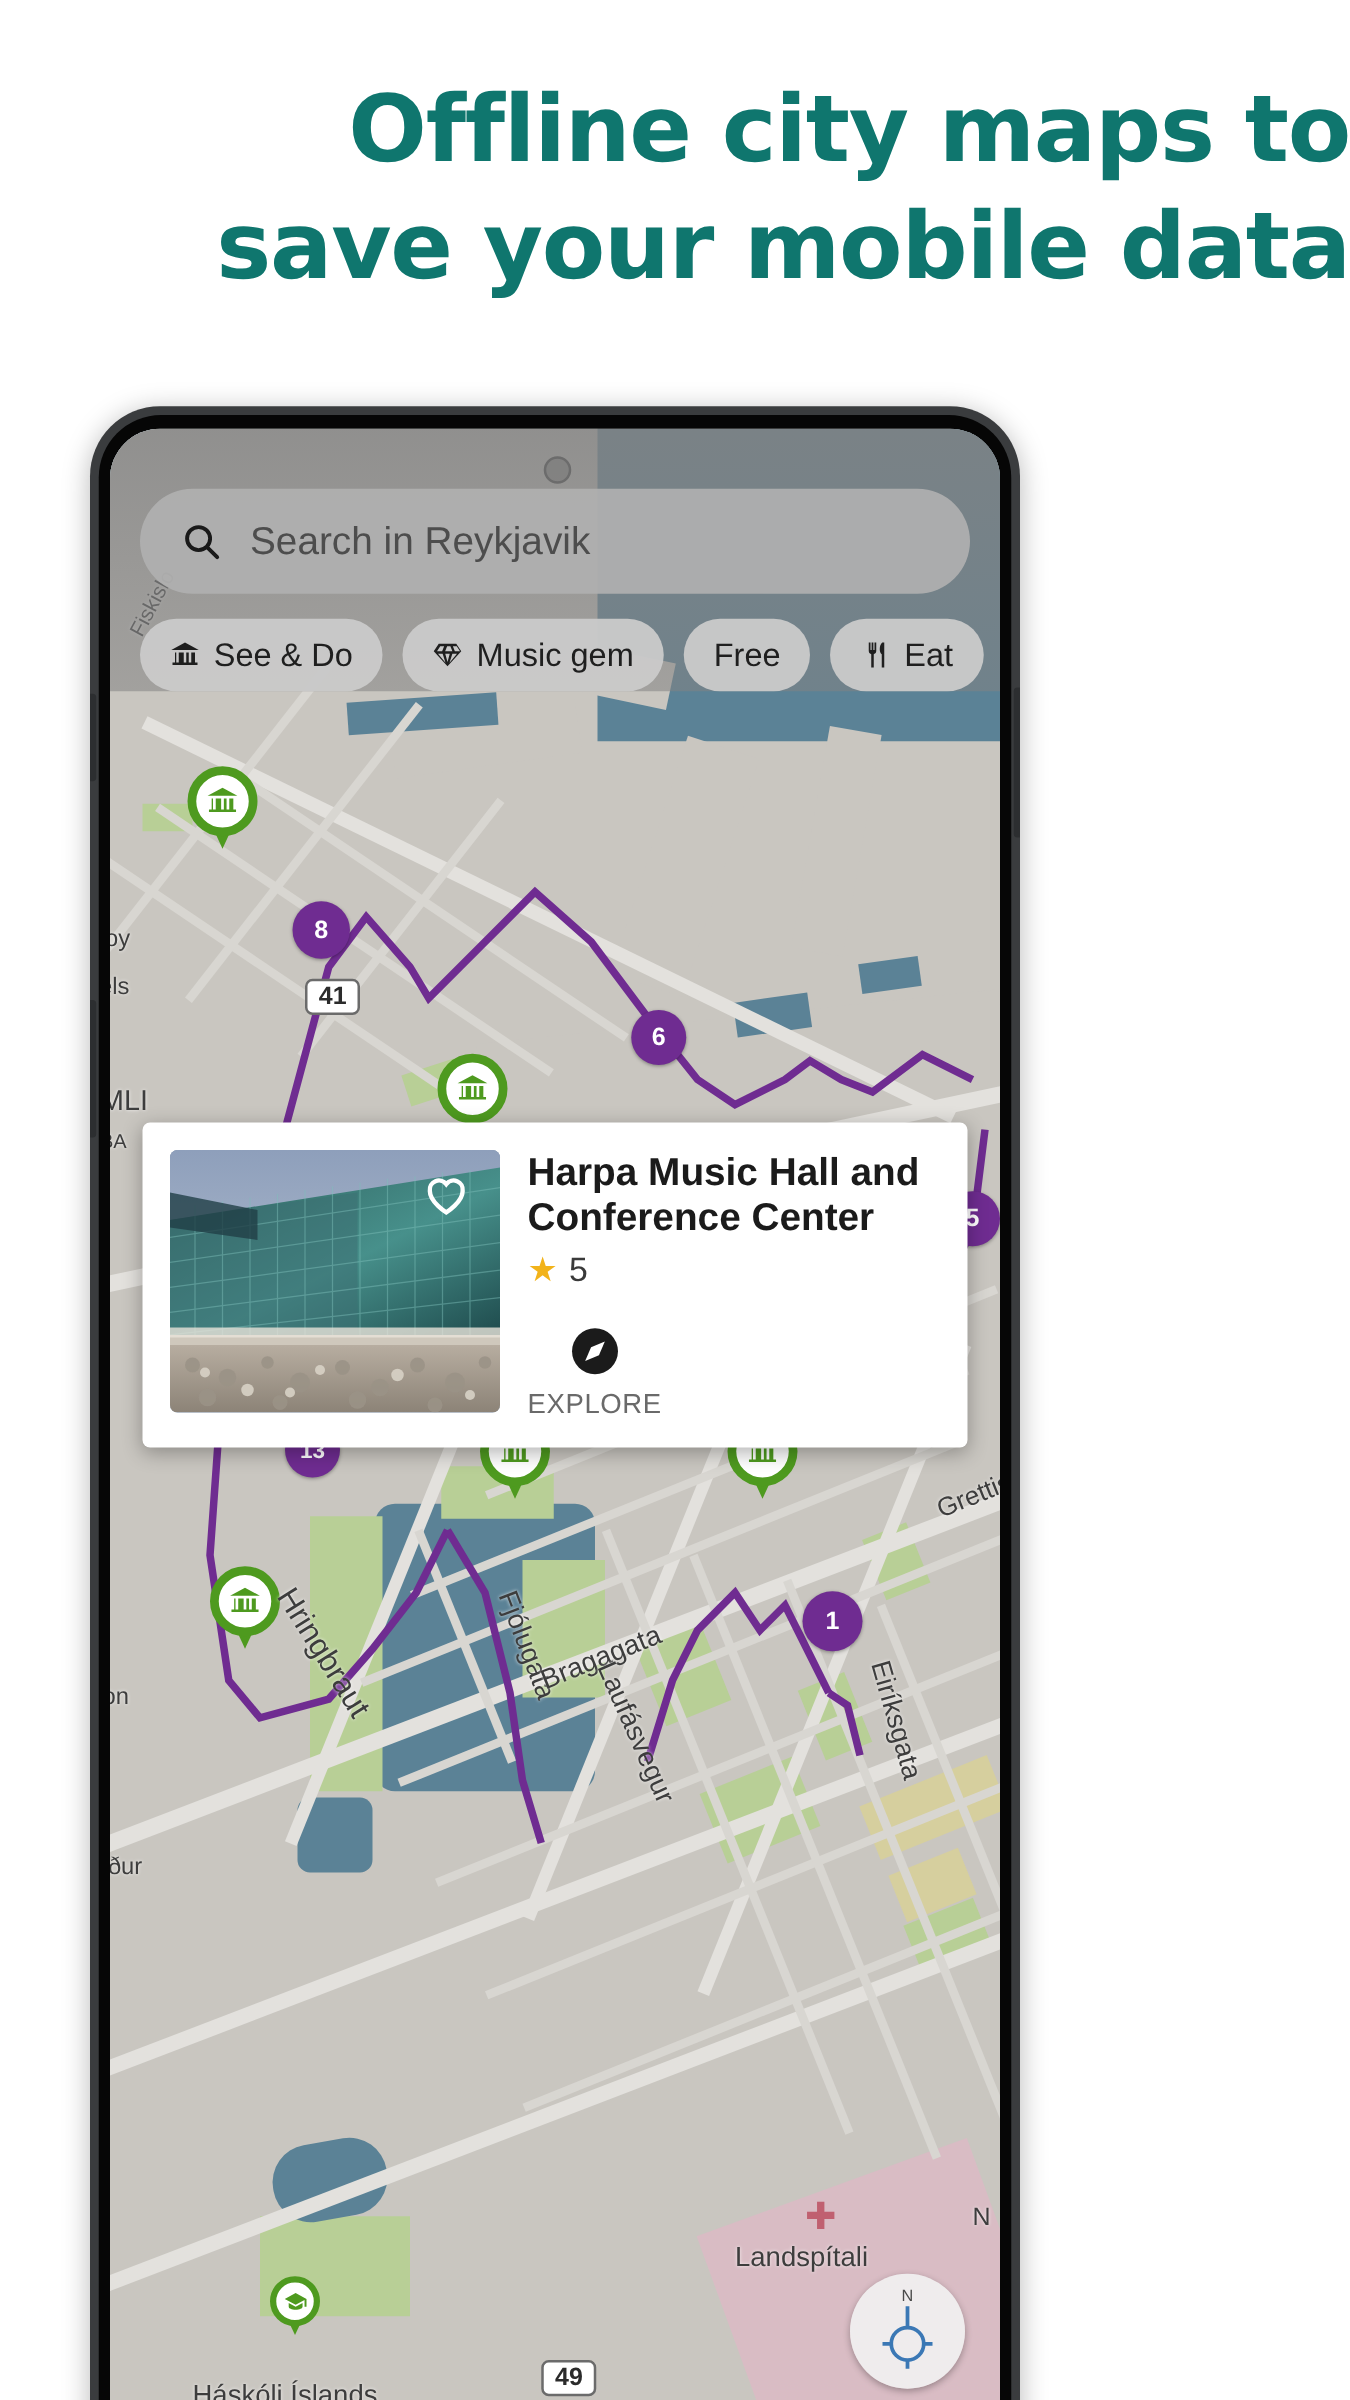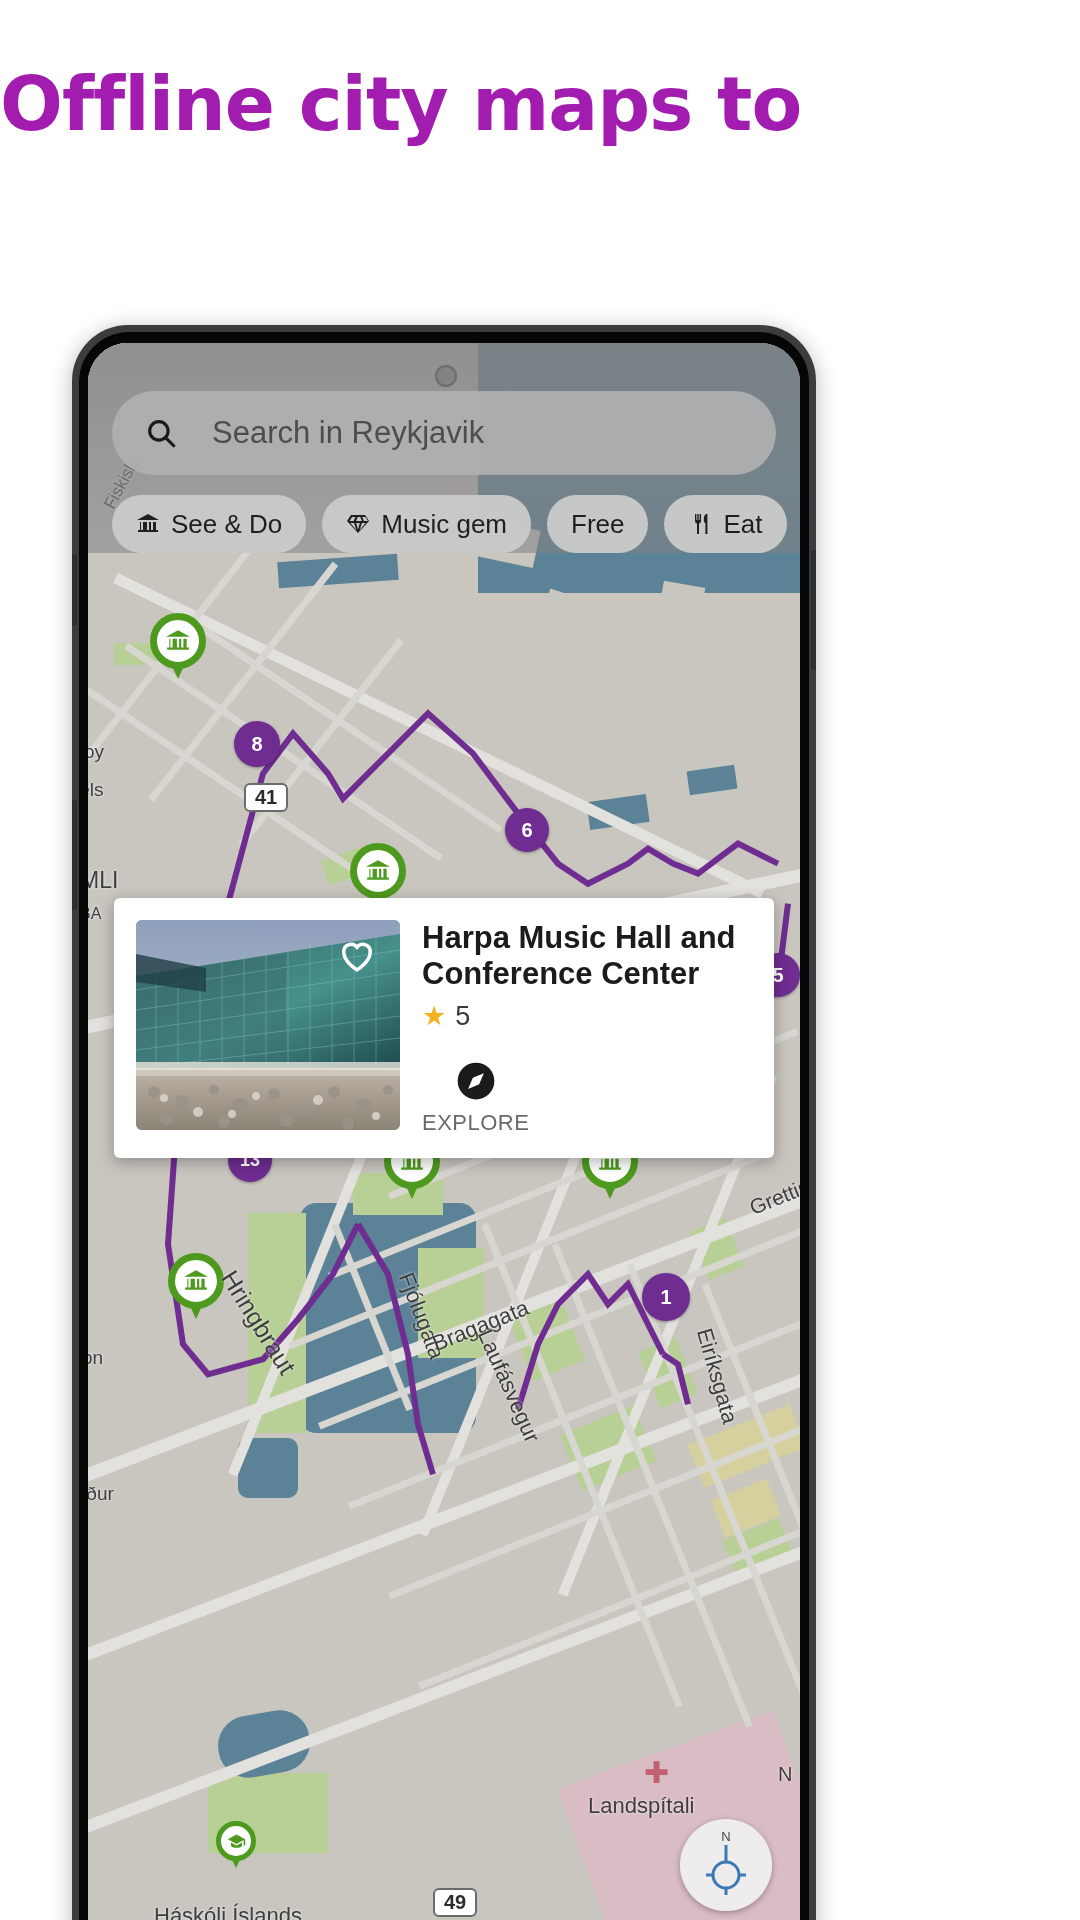--- a/index.html
+++ b/index.html
@@ -8,22 +8,22 @@
     background:#ffffff;
     font-family:"Liberation Sans", sans-serif;
     overflow:hidden;
     position:relative;
   }
 
   
   .headline{
     position:absolute;
     top:58px;left:0;width:1080px;
-    text-align:left;
-    color:#a21caf;
+    text-align:right;
+    color:#0f766e;
     font-weight:bold;
     font-size:74px;
     line-height:1.26;
     letter-spacing:-1px;
     font-family:"DejaVu Sans", sans-serif;
   }
   .headline div{display:block;}
 
   
   .phone{
@@ -126,21 +126,21 @@
     z-index:10;
   }
 
   
   .searchbar{
     position:absolute;z-index:20;
     left:24px;top:48px;right:24px;height:84px;
     background:rgba(176,176,176,.92);
     border-radius:42px;
     display:flex;align-items:center;
-    padding:0 32px;box-sizing:border-box;gap:12px;
+    padding:0 32px;box-sizing:border-box;
   }
   .search-icon{width:34px;height:34px;flex:0 0 34px;margin-right:22px;}
   .search-ph{color:#4d4d4d;font-size:31px;}
 
   
   .chips{
     position:absolute;z-index:20;
     left:24px;top:152px;right:0;height:58px;
     display:flex;align-items:center;gap:16px;
   }
@@ -188,20 +188,21 @@
     width:92px;height:92px;border-radius:50%;
     background:rgba(240,240,240,.93);
     box-shadow:0 2px 6px rgba(0,0,0,.3);
   }
 </style>
 </head>
 <body>
 
 <div class="headline">
   <div>Offline city maps to</div>
+  <div>save your mobile data</div>
 </div>
 
 <div class="phone">
   <div class="phone-inner-bezel"></div>
   <div class="btn-vol"></div>
   <div class="btn-pow"></div>
   <div class="btn-pow2"></div>
 
   <div class="screen">
 

